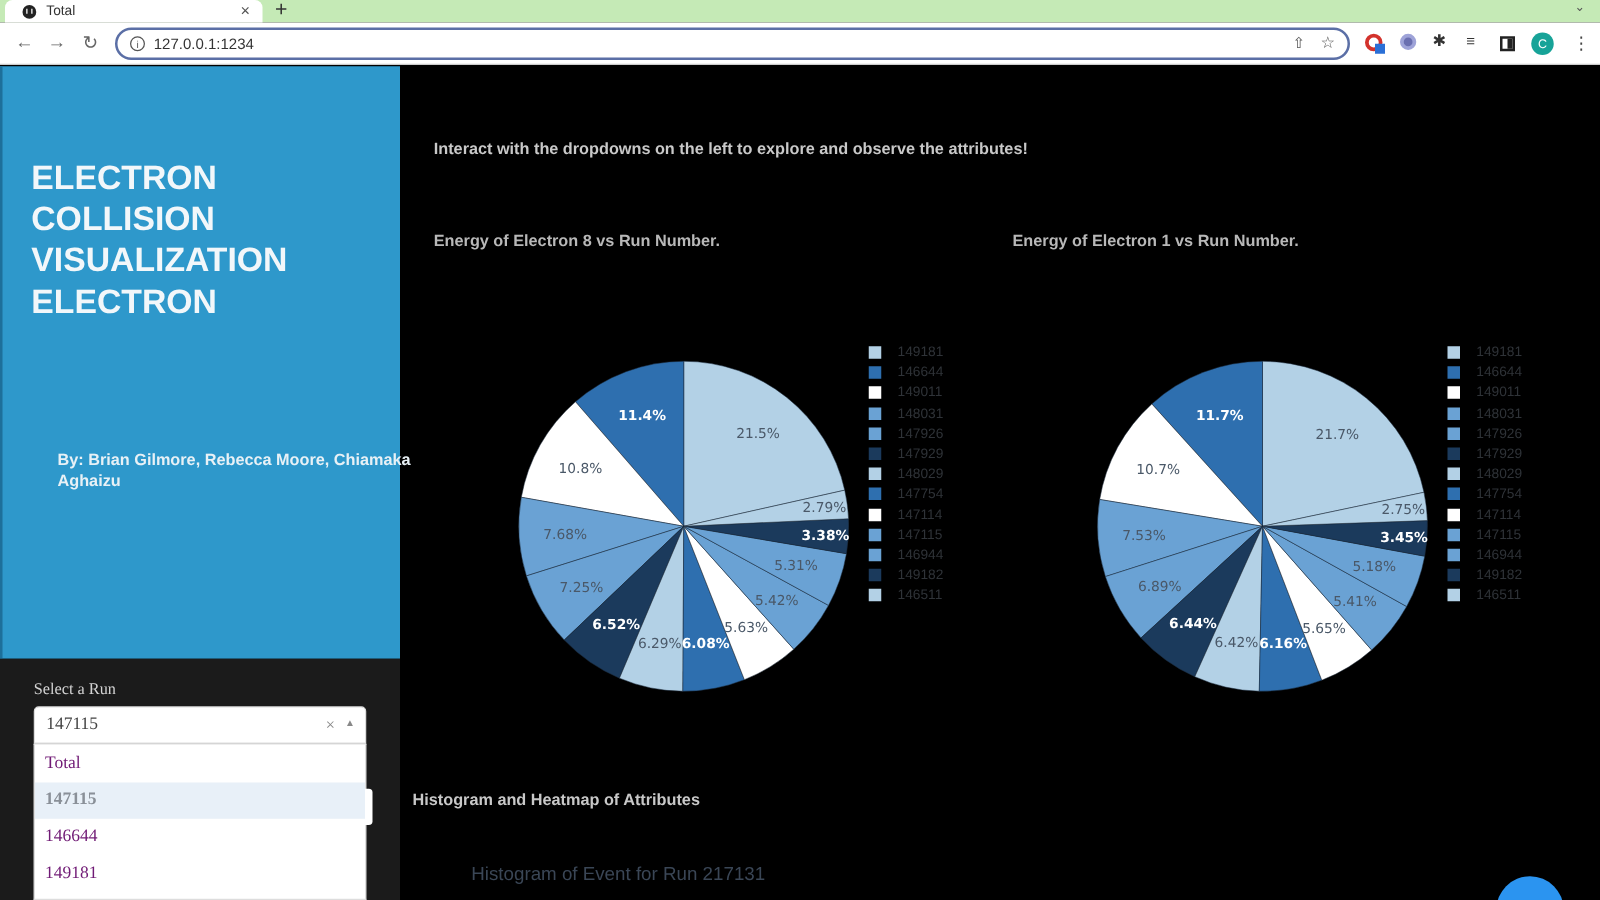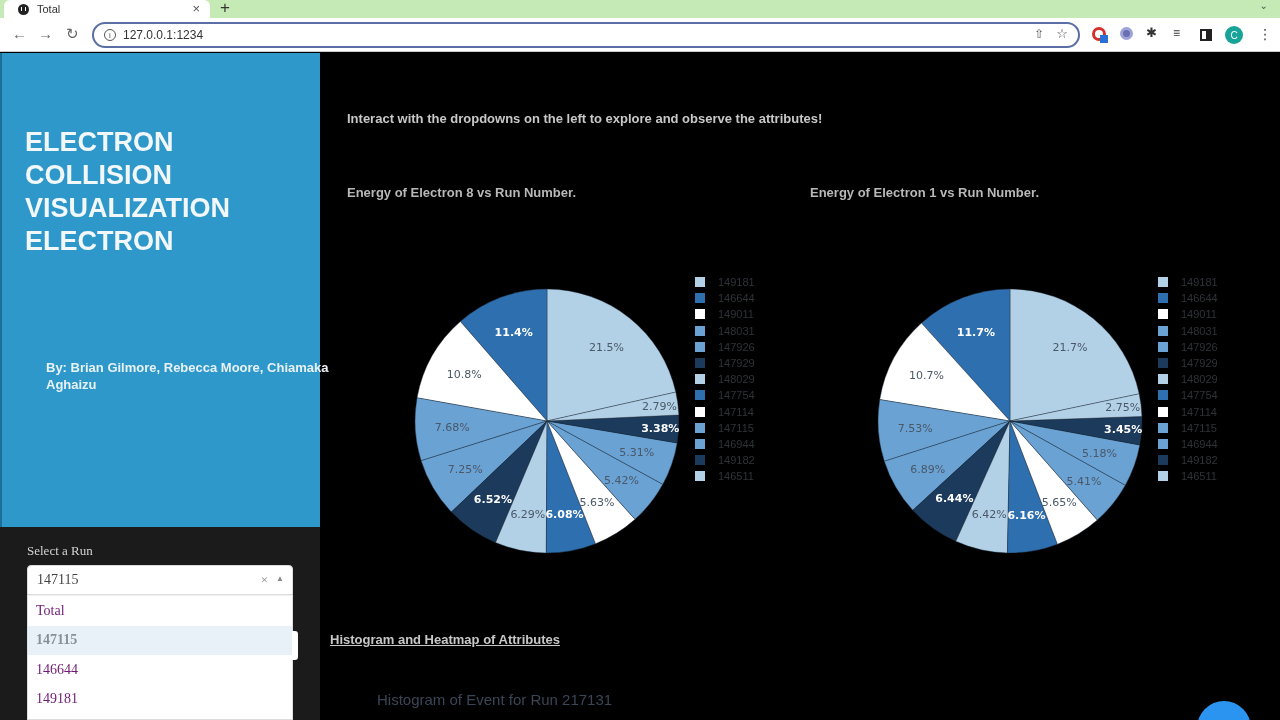--- a/index.html
+++ b/index.html
@@ -50,21 +50,21 @@
   .ghost-input { position: absolute; left: 292px; top: 104px; width: 6px; height: 29px; background: #fff; border-radius: 0 3px 3px 0; }
 
   .intro { position: absolute; left: 347px; top: 3px; width: 910px; font-size: 13px; font-weight: bold; color: #c8c8c8; line-height: 21px; }
   .intro2 { position: absolute; left: 347px; top: 58px; font-size: 13px; font-weight: bold; color: #c8c8c8; }
   .chart-title { position: absolute; top: 132px; font-size: 13px; font-weight: bold; color: #b8b8b8; }
   .pie { position: absolute; }
   .legend { position: absolute; }
   .legend-item { display: flex; align-items: center; height: 16.2px; }
   .legend-swatch { width: 10px; height: 10px; margin-right: 13px; }
   .legend-label { font-size: 11px; color: #2f3338; }
-  .section-title { position: absolute; left: 330px; top: 579px; font-size: 13px; font-weight: bold; color: #c8c8c8; text-decoration: underline; }
+  .section-title { position: absolute; left: 330px; top: 579px; font-size: 13px; font-weight: bold; color: #c8c8c8; }
   .hist-title { position: absolute; left: 377px; top: 638px; font-size: 15px; color: #3a4656; }
   .fab { position: absolute; left: 1197px; top: 648px; width: 54px; height: 54px; border-radius: 50%; background: #2b94f0; }
 </style>
 </head>
 <body>
 
 <div class="tabbar">
   <div class="tab">
     <span class="favicon">
         <i></i>

